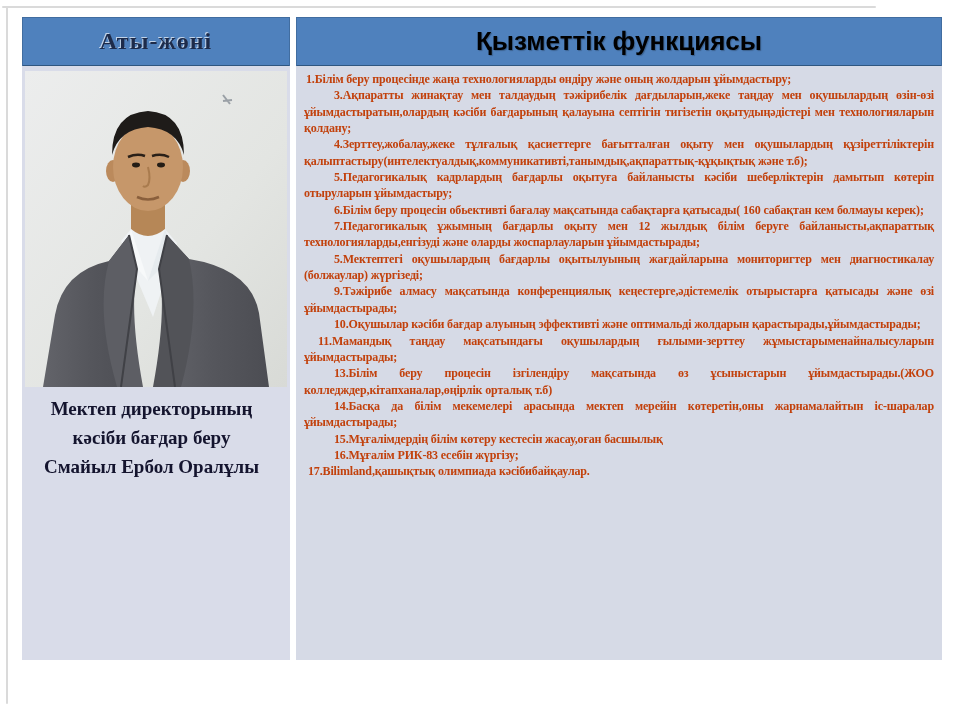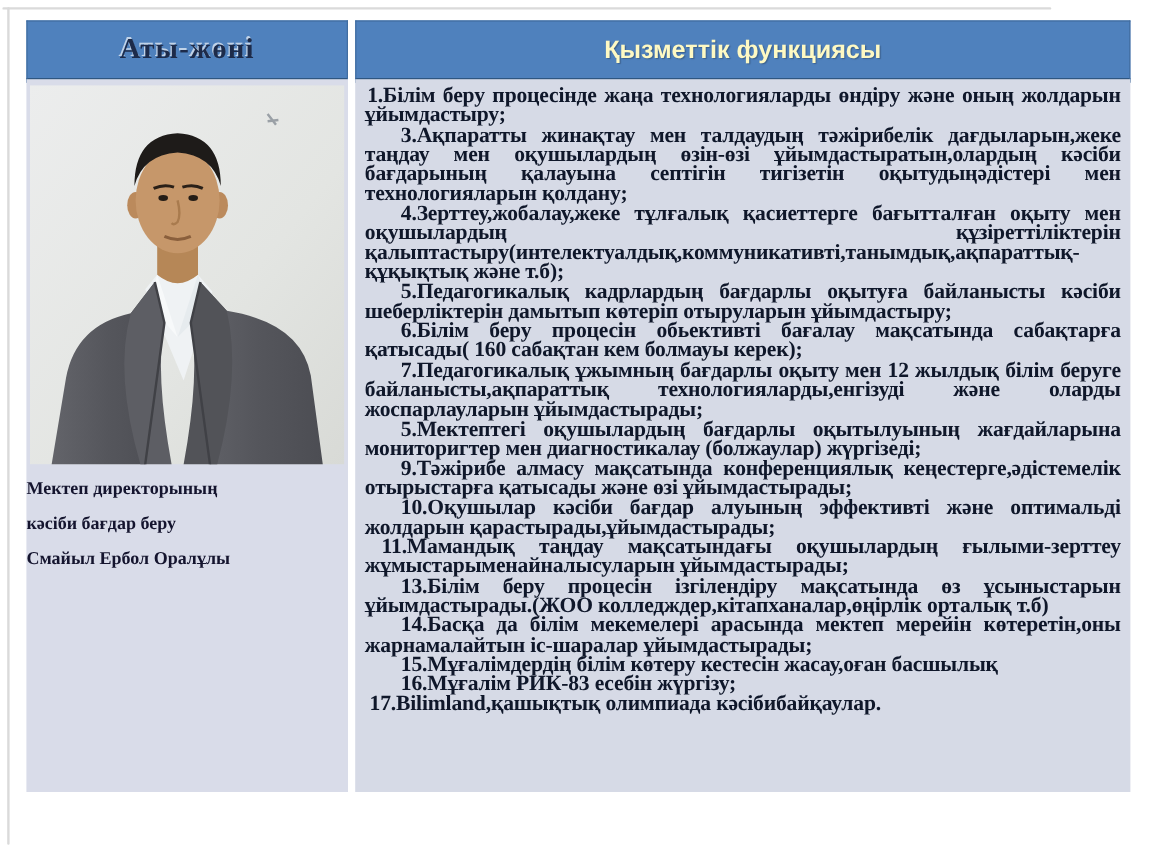--- a/index.html
+++ b/index.html
@@ -22,46 +22,46 @@
   }
   #hdr-name{left:22px;width:268px;}
   #hdr-func{left:296px;width:646px;}
   #hdr-name .t{
     font-family:"Liberation Serif","DejaVu Serif",serif;
     font-weight:bold;font-size:24px;color:#1d2b4a;letter-spacing:1px;
     text-shadow:-1px -1px 0 rgba(255,255,255,0.65);
   }
   #hdr-func .t{
     font-family:"Liberation Sans","DejaVu Sans",sans-serif;
-    font-weight:bold;font-size:21px;color:#fef9c3;
+    font-weight:bold;font-size:26px;color:#000000;
     text-shadow:1px 1px 1px rgba(0,0,0,0.25);
   }
 
   .body-cell{
     position:absolute;top:66px;height:594px;
     background:#d9dce9;box-sizing:border-box;
   }
   #cell-person{left:22px;width:268px;}
   #cell-funcs{left:296px;width:646px;background:#d6dae6;padding:5px 8px 4px 8px;overflow:hidden;}
 
   #photo{
     position:absolute;left:3px;top:5px;width:262px;height:316px;
     display:block;
   }
 
   #person-name{
     position:absolute;left:0;top:328px;width:259px;
-    font-weight:bold;font-size:15px;line-height:29px;
+    text-align:center;font-weight:bold;font-size:19px;line-height:29px;
     color:#14142e;white-space:nowrap;
   }
 
   #cell-funcs p.fn{
     margin:0;padding:0;
-    font-weight:bold;font-size:18px;line-height:16.35px;
-    color:#0f172a;text-align:justify;letter-spacing:-0.15px;
+    font-weight:bold;font-size:12px;line-height:16.35px;
+    color:#c2410c;text-align:justify;letter-spacing:-0.15px;
   }
 </style>
 </head>
 <body>
 
 <div class="frame-line" id="frame-top"></div>
 <div class="frame-line" id="frame-left"></div>
 
 <div class="hdr-cell" id="hdr-name">
   <span class="t">Аты-жөні</span>

